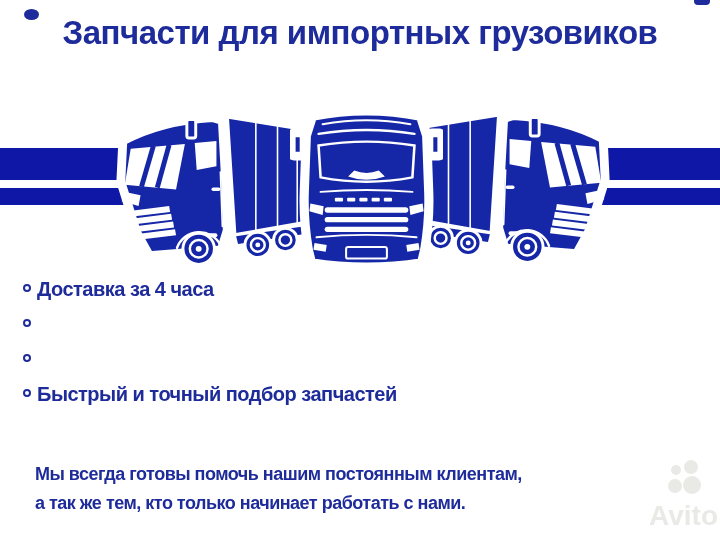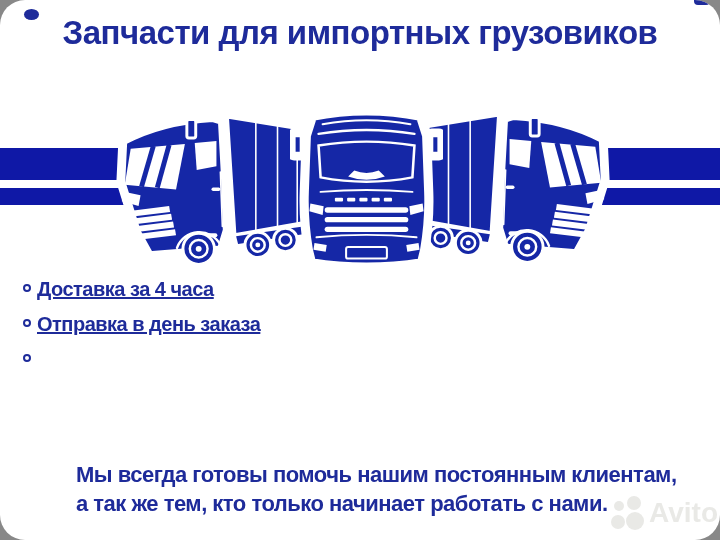--- a/index.html
+++ b/index.html
@@ -3,21 +3,21 @@
 <meta charset="utf-8">
 <style>
   :root{
     --navy:#1e2b9a; --stripe:#0f18a6; --truck:#1527a6;
     --watermark:#e9e9e6; --background:#ffffff;
   }
   html,body{margin:0;padding:0;}
   body{font-family:"Liberation Sans","DejaVu Sans",sans-serif;background:#888;}
   .canvas{
     position:relative;width:720px;height:540px;background:var(--background,#fff);
-    overflow:hidden;color:var(--navy,#1e2b9a);border-radius:25px;
+    overflow:hidden;color:var(--navy,#1e2b9a);
   }
   
   .dot-left{position:absolute;left:24px;top:9px;width:15px;height:11px;border-radius:50%;background:var(--navy);}
   .mark-right{position:absolute;left:694px;top:0;width:16px;height:5px;border-radius:0 0 4px 4px;background:var(--navy);}
 
   .title{
     position:absolute;top:10px;left:0;width:720px;text-align:center;z-index:4;
     font-weight:bold;font-size:33px;line-height:45px;letter-spacing:-0.5px;color:var(--navy);
   }
 
@@ -35,40 +35,40 @@
   .back{fill:var(--truck);stroke:#fff;stroke-width:9;stroke-linejoin:round;}
   .tb{fill:var(--truck);}
   .tw{fill:#fff;}
   .ln{fill:none;stroke:#fff;stroke-width:2;stroke-linecap:round;}
   .ln15{fill:none;stroke:#fff;stroke-width:1.6;stroke-linecap:round;}
   .ln25{fill:none;stroke:#fff;stroke-width:2.5;stroke-linecap:round;}
   .wb{fill:var(--truck);stroke:#fff;stroke-width:3;}
   .bs{fill:none;stroke:var(--truck);stroke-width:5;}
 
   .features{
-    position:absolute;top:279px;left:23px;margin:0;padding:0;list-style:none;z-index:4;text-decoration:underline;
+    position:absolute;top:279px;left:23px;margin:0;padding:0;list-style:none;z-index:4;
   }
   .features li{
     display:flex;align-items:center;height:21px;margin-bottom:14px;
     font-weight:bold;font-size:20px;letter-spacing:-0.5px;color:var(--navy);white-space:nowrap;
   }
   .bullet{
     flex:0 0 auto;width:4px;height:4px;border:2px solid var(--navy);border-radius:50%;
     margin-right:6px;margin-top:-3px;
   }
   .feature-text{display:inline-block;}
 
   .footer-note{
     position:absolute;top:460px;left:35px;z-index:4;
-    font-weight:bold;font-size:22px;line-height:29px;letter-spacing:-0.5px;color:var(--navy);white-space:nowrap;margin-left:41px;
+    font-weight:bold;font-size:18px;line-height:29px;letter-spacing:-0.5px;color:var(--navy);white-space:nowrap;
   }
 
   .watermark{
     position:absolute;right:2px;bottom:8px;z-index:3;display:flex;align-items:center;gap:4px;
-    color:var(--watermark);font-weight:bold;font-size:28px;letter-spacing:0;
+    color:var(--watermark);font-weight:bold;font-size:28px;letter-spacing:0;flex-direction:column;
   }
   .watermark svg{display:block;}
 </style>
 </head>
 <body>
 
 <div class="canvas">
 
   <div class="dot-left"></div>
   <div class="mark-right"></div>
@@ -177,24 +177,27 @@
     </svg>
   </div>
 
   <ul class="features">
     <li>
       <span class="bullet"></span>
       <span class="feature-text">Доставка за 4 часа</span>
     </li>
     <li>
       <span class="bullet"></span>
-      <span class="feature-text">Отправка в день заказа</span>
-    </li>
-    <li>
-      <span class="bullet"></span>
+    </li>
+    <li>
+      <span class="bullet"></span>
+    </li>
+    <li>
+      <span class="bullet"></span>
+      <span class="feature-text">Быстрый и точный подбор запчастей</span>
     </li>
   </ul>
 
   <div class="footer-note">
     <div>Мы всегда готовы помочь нашим постоянным клиентам,</div>
     <div>а так же тем, кто только начинает работать с нами.</div>
   </div>
 
   <div class="watermark">
     <svg width="36" height="38" viewBox="0 0 36 38">

